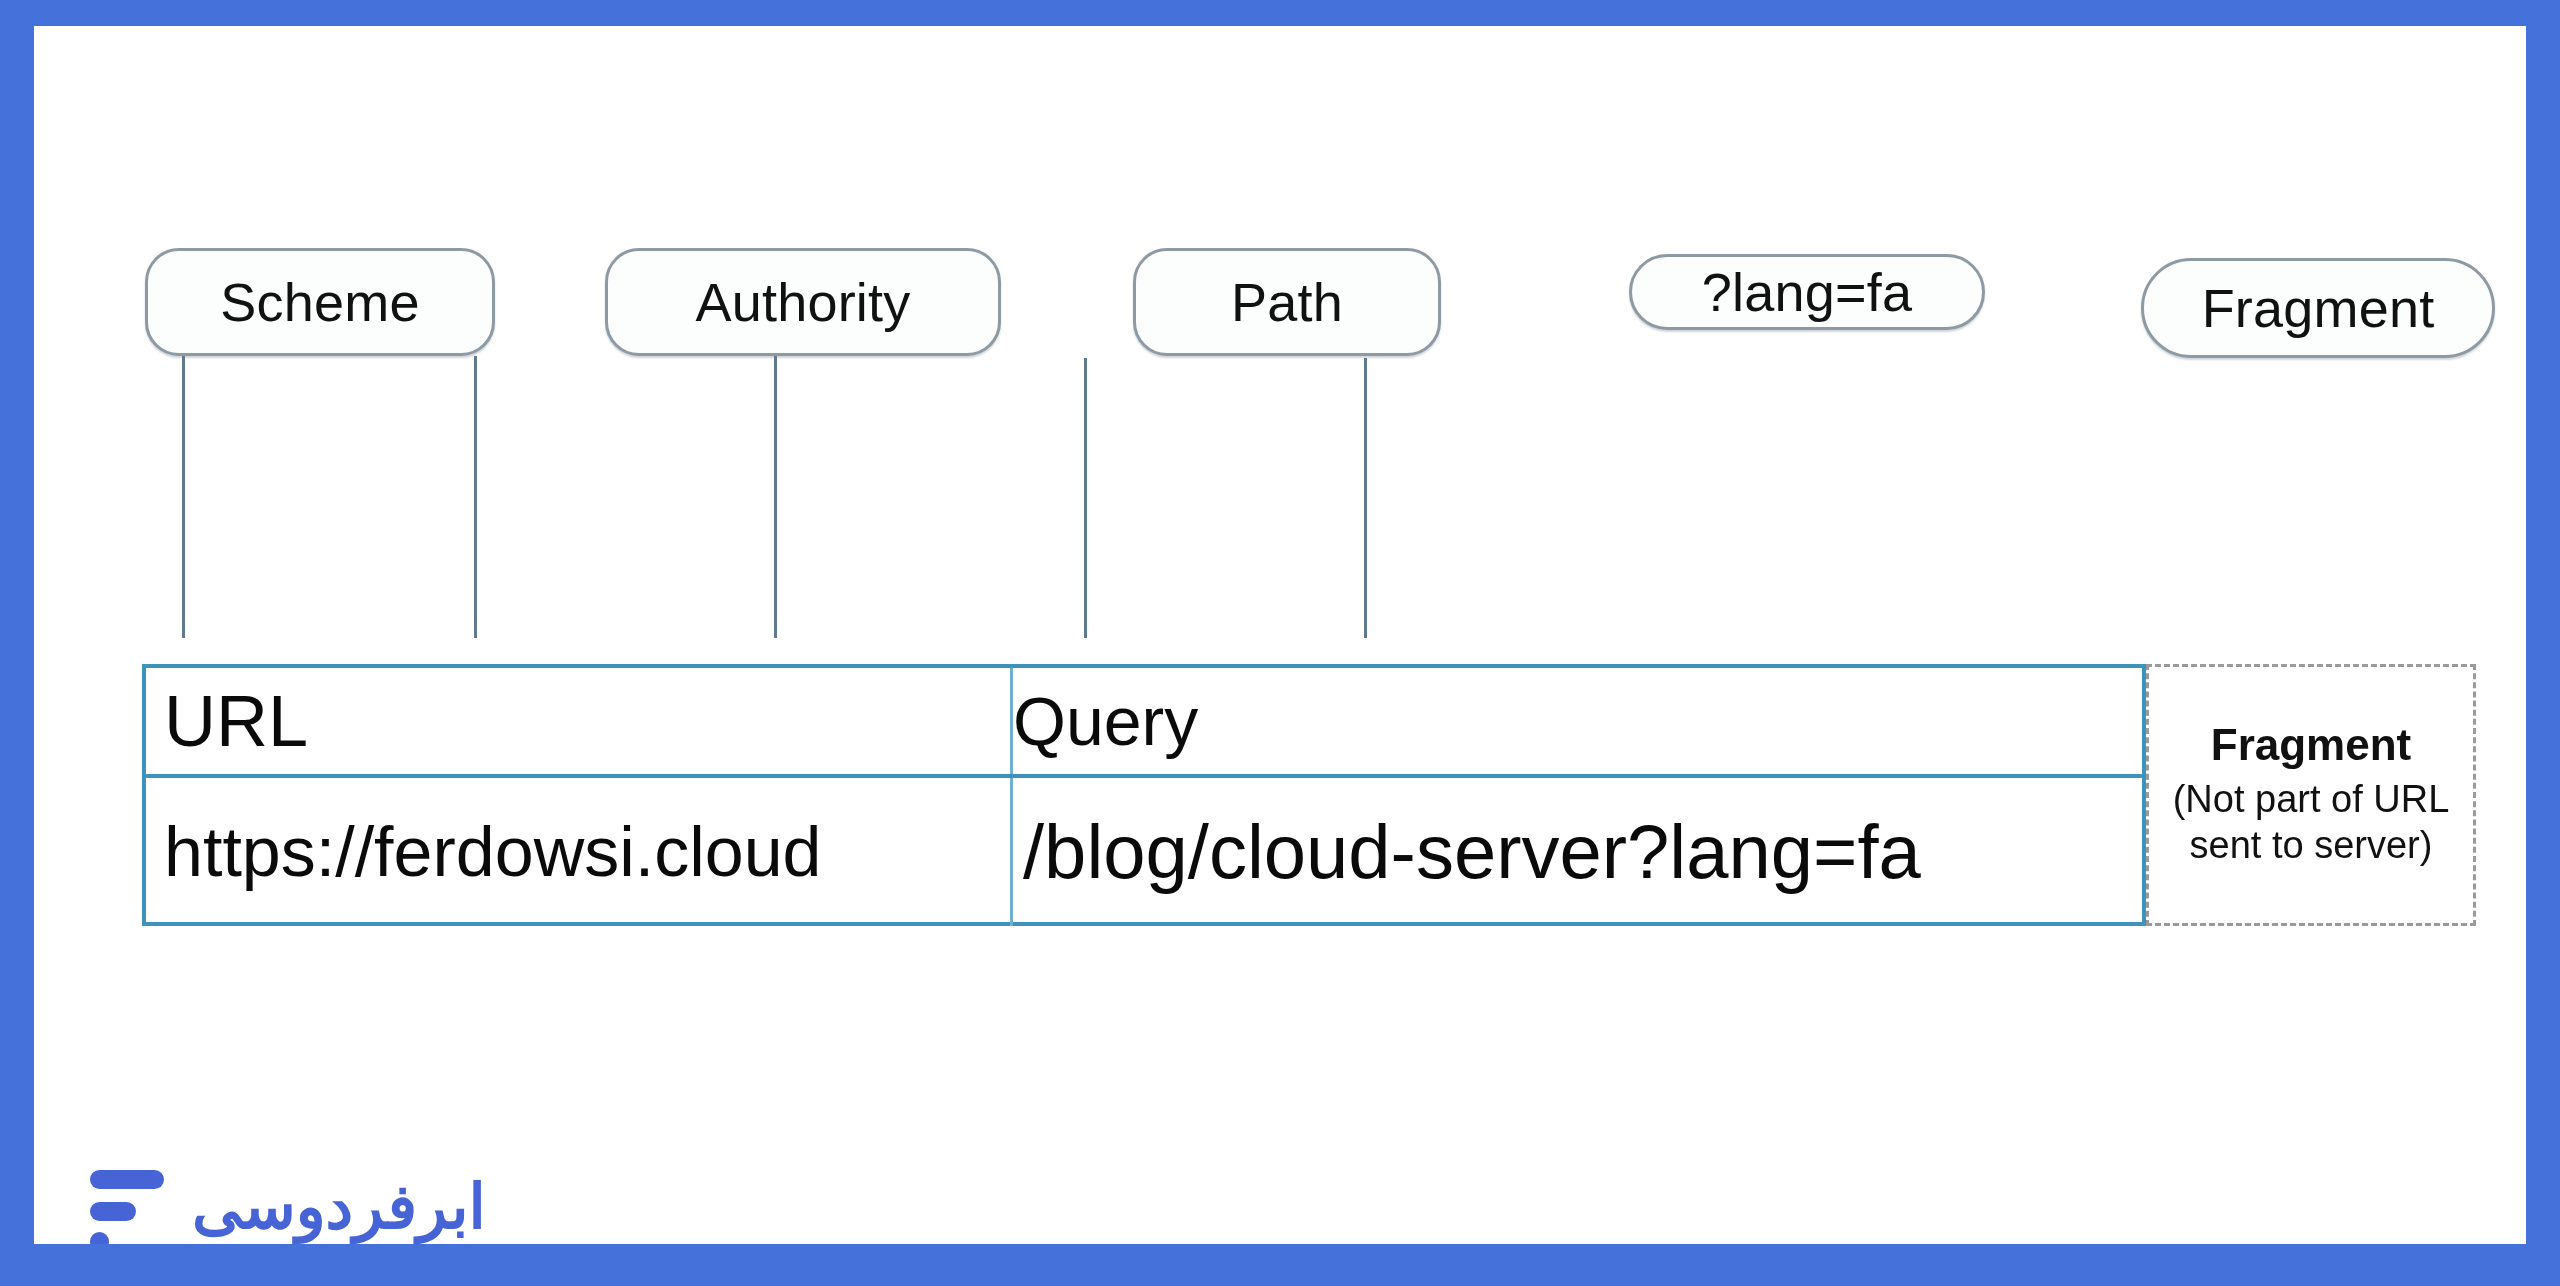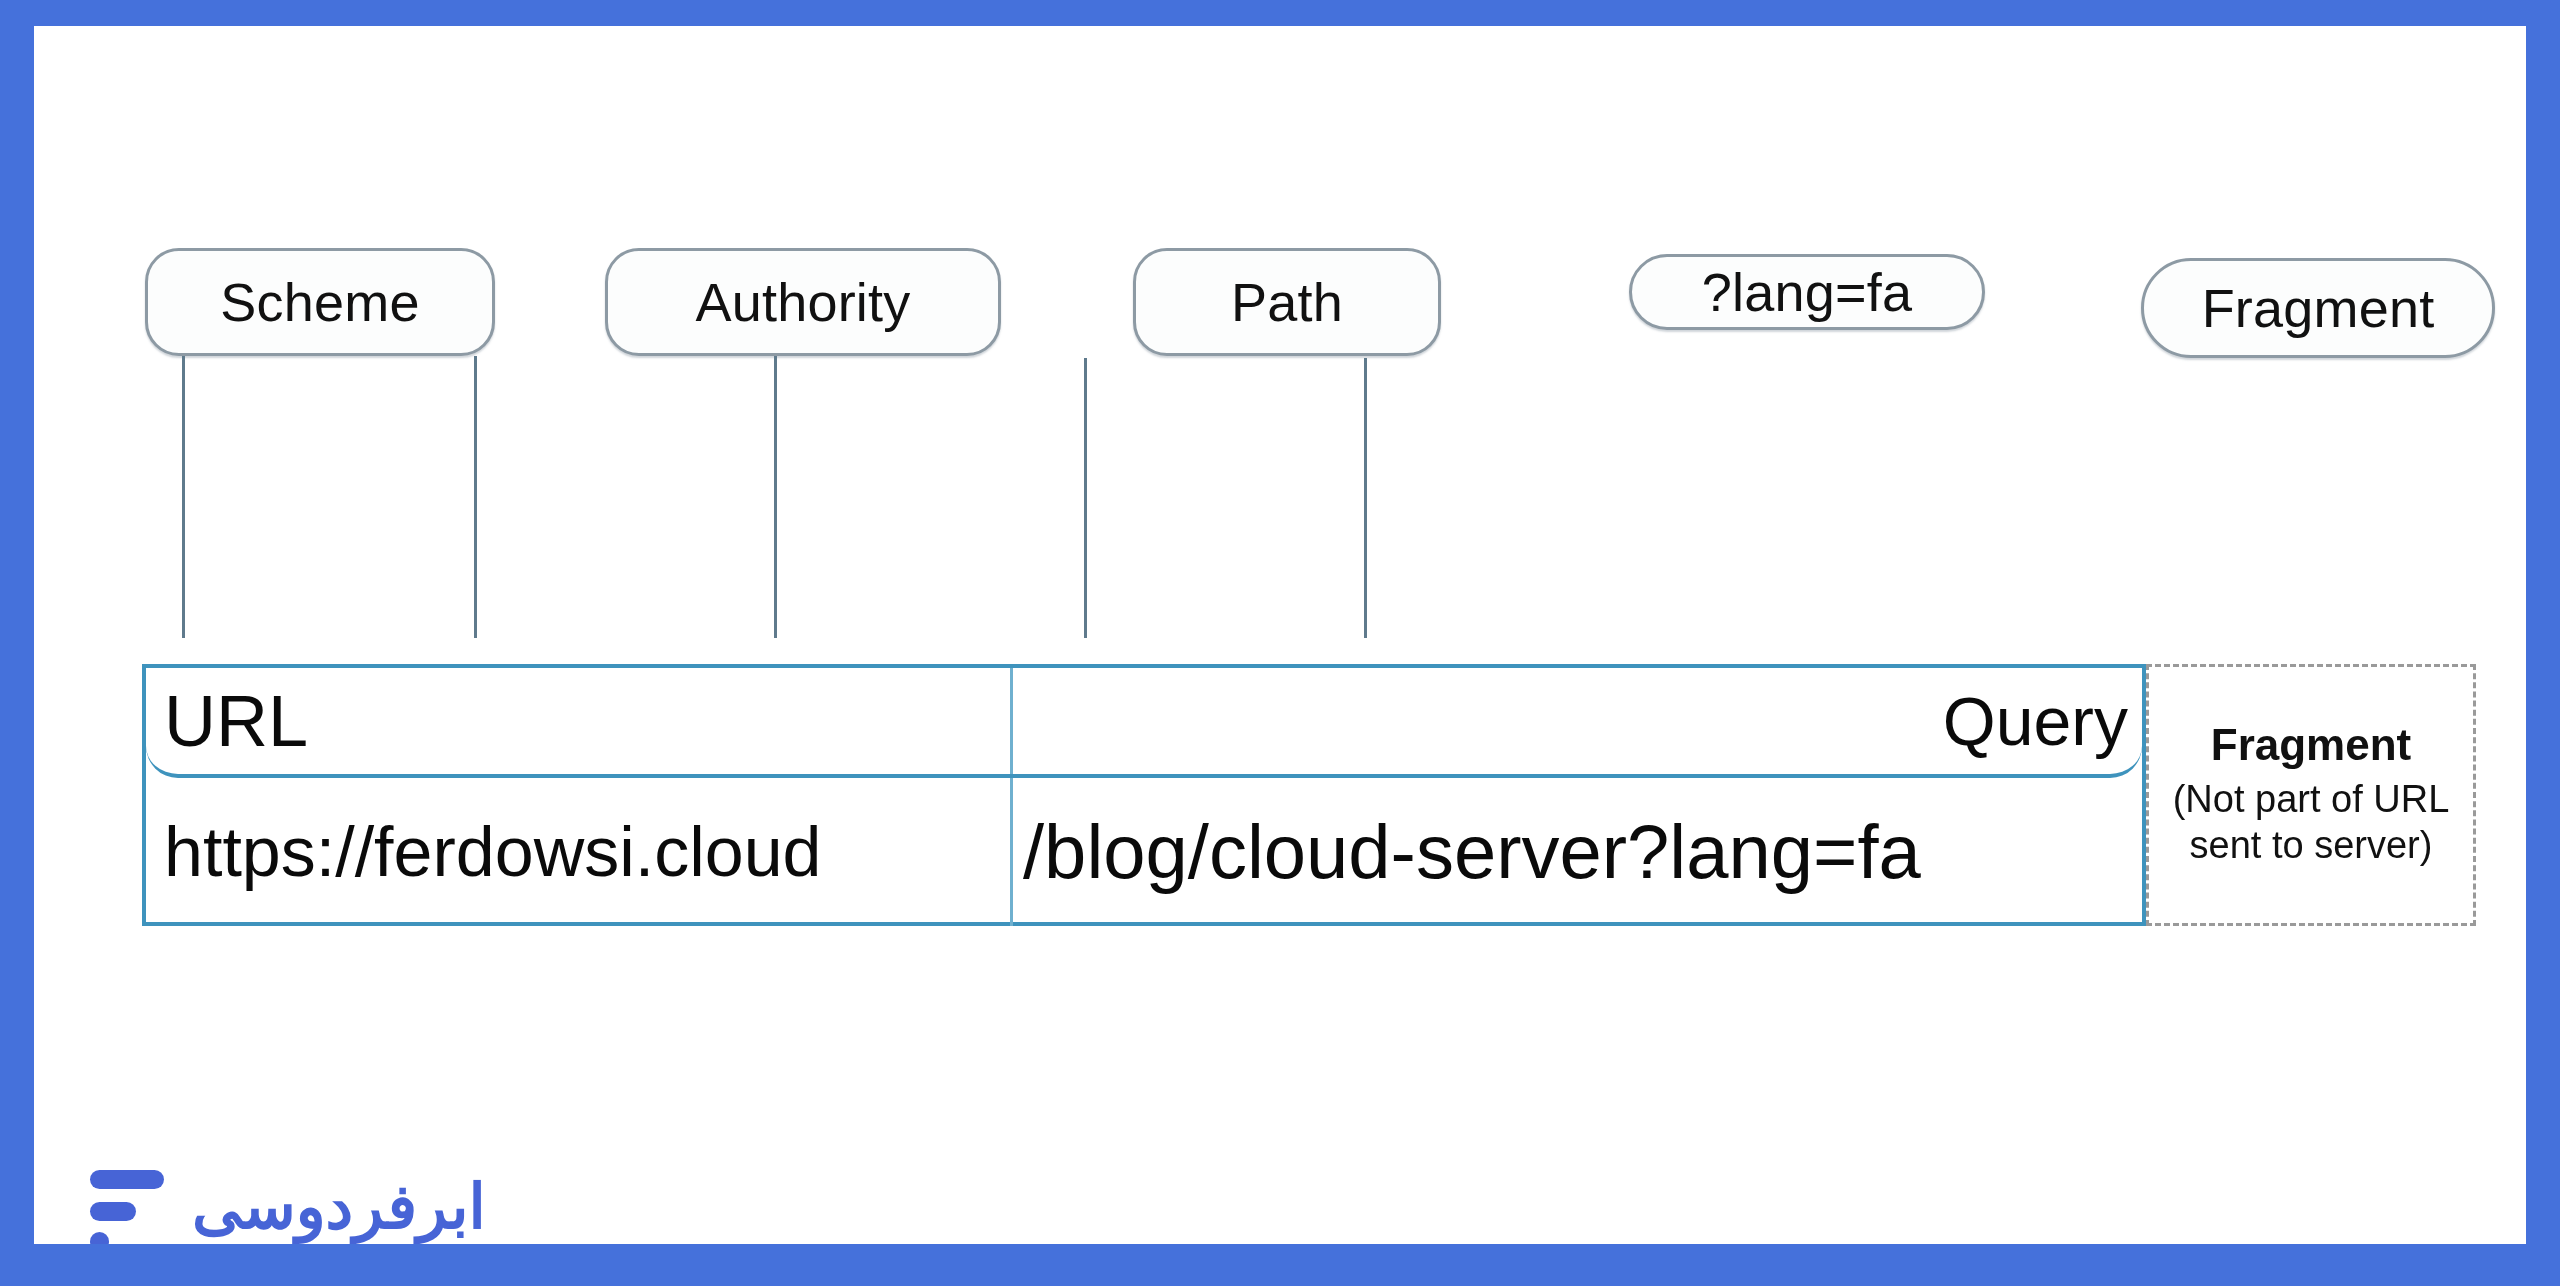--- a/index.html
+++ b/index.html
@@ -74,21 +74,20 @@
     position: absolute;
     left: 0;
     width: 100%;
     box-sizing: border-box;
     display: flex;
   }
   .row-top {
     top: 0;
     height: 110px;
     border-bottom: 4px solid #3e93bd;
-    border-radius: 32px;
   }
   .row-bottom {
     top: 110px;
     height: 148px;
   }
   .cell {
     box-sizing: border-box;
     display: flex;
     align-items: center;
     position: relative;
@@ -103,21 +102,20 @@
     color: #0a0a0a;
     line-height: 1;
     white-space: nowrap;
   }
   .tbl-label-url {
     padding-left: 18px;
     font-size: 72px;
   }
   .tbl-label-query {
     width: 100%;
-    text-align: right;
     padding-right: 14px;
     font-size: 68px;
   }
   .tbl-val-left {
     padding-left: 18px;
     font-size: 70px;
   }
   .tbl-val-right {
     padding-left: 10px;
     font-size: 76px;

